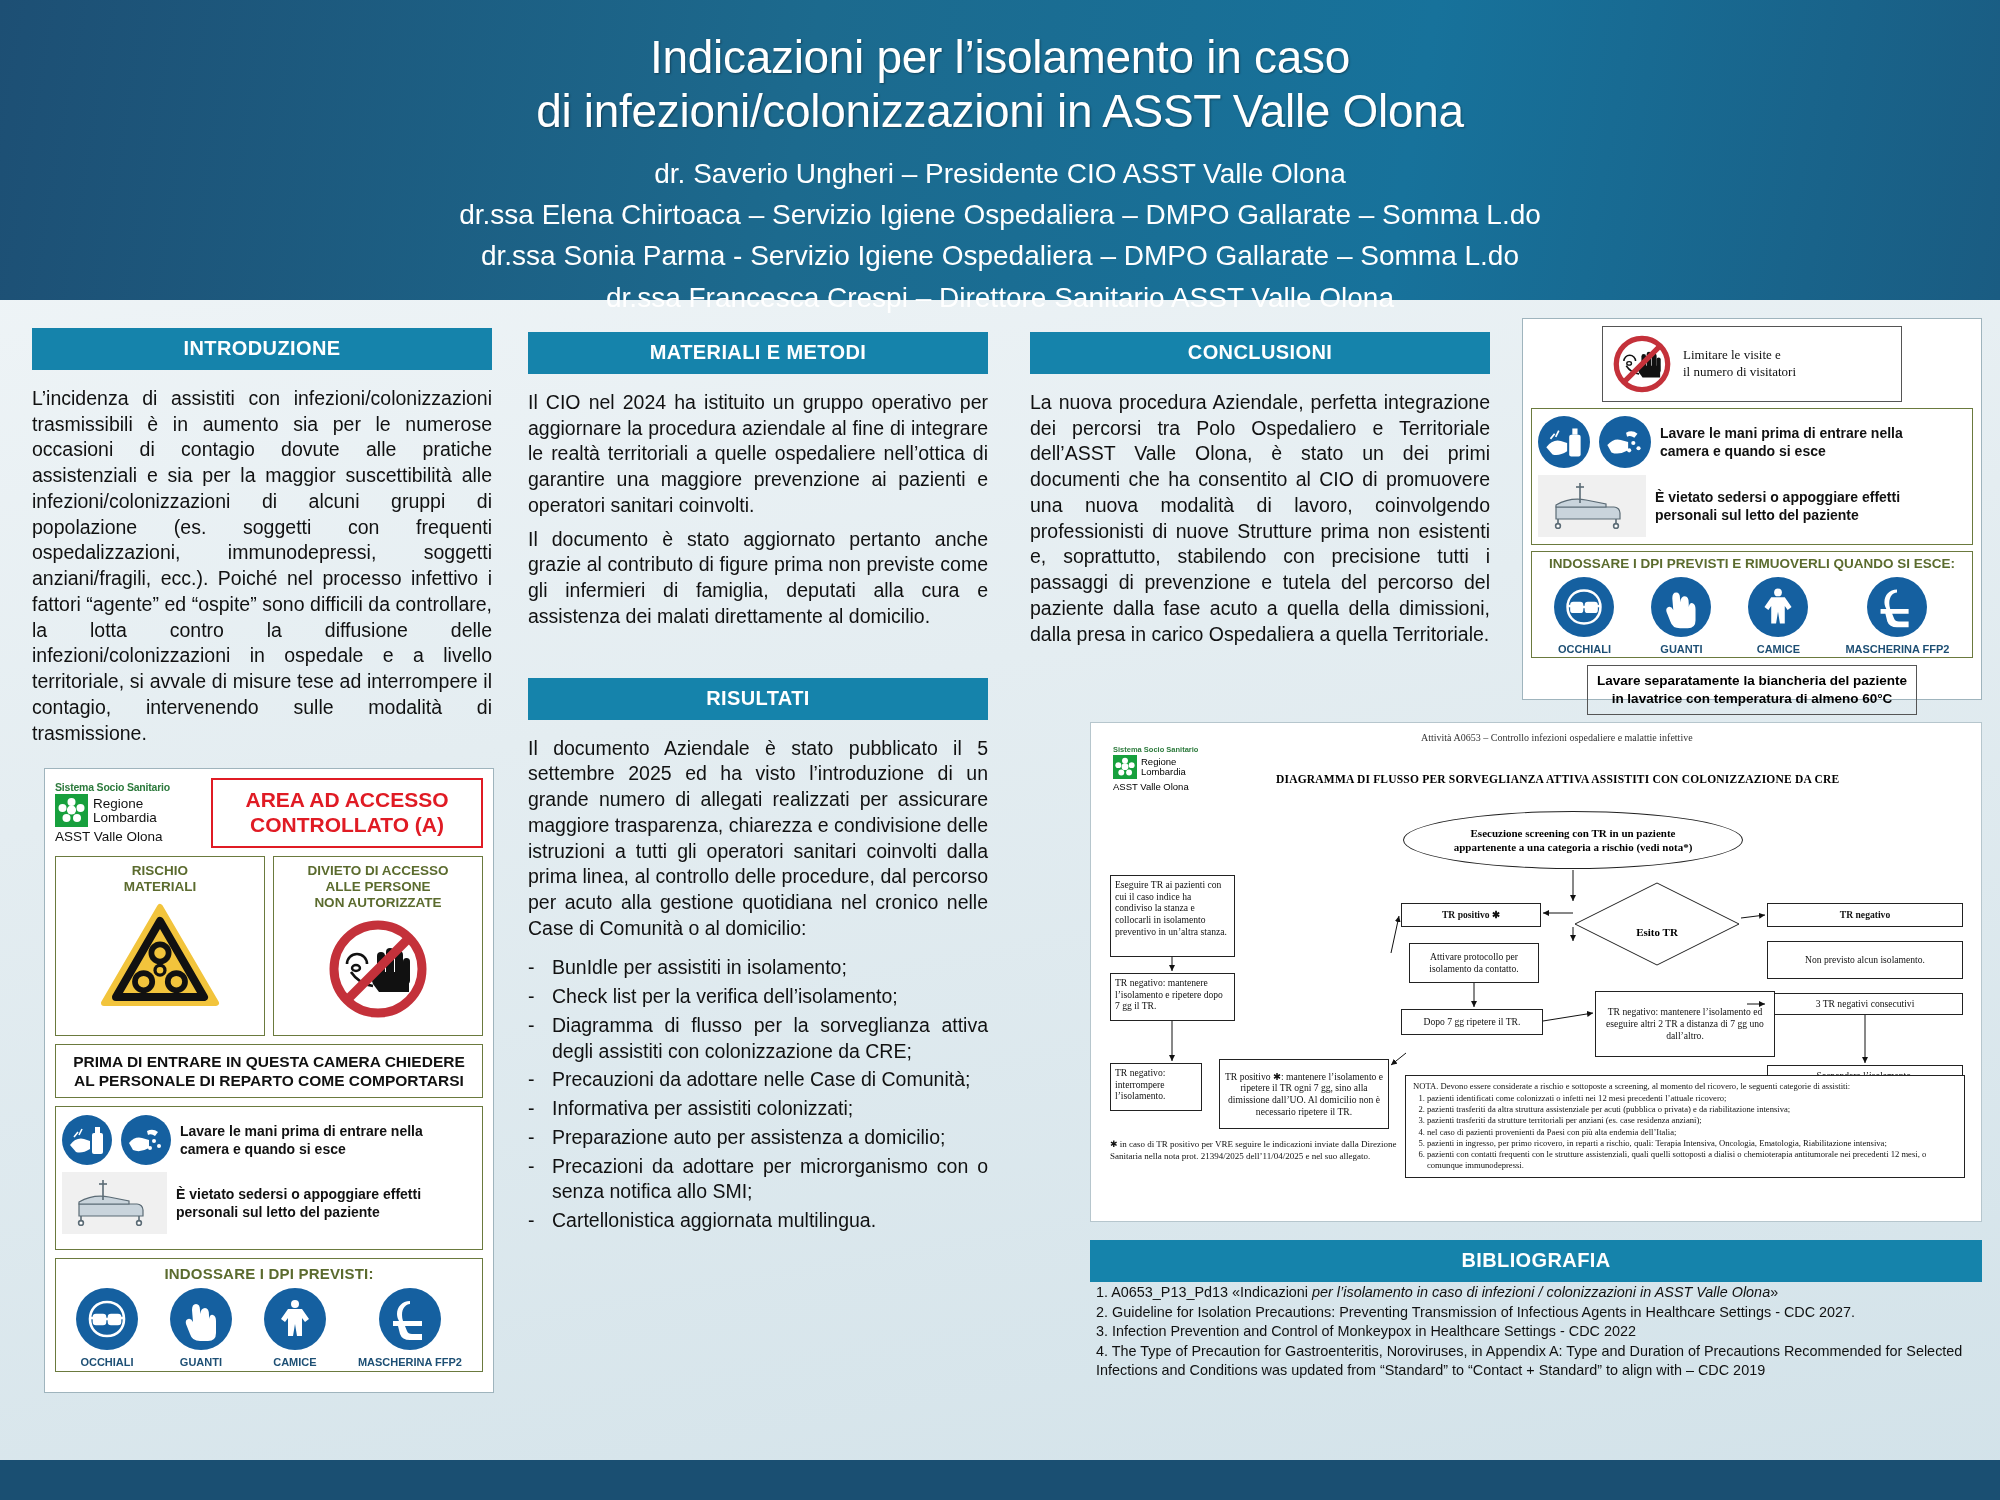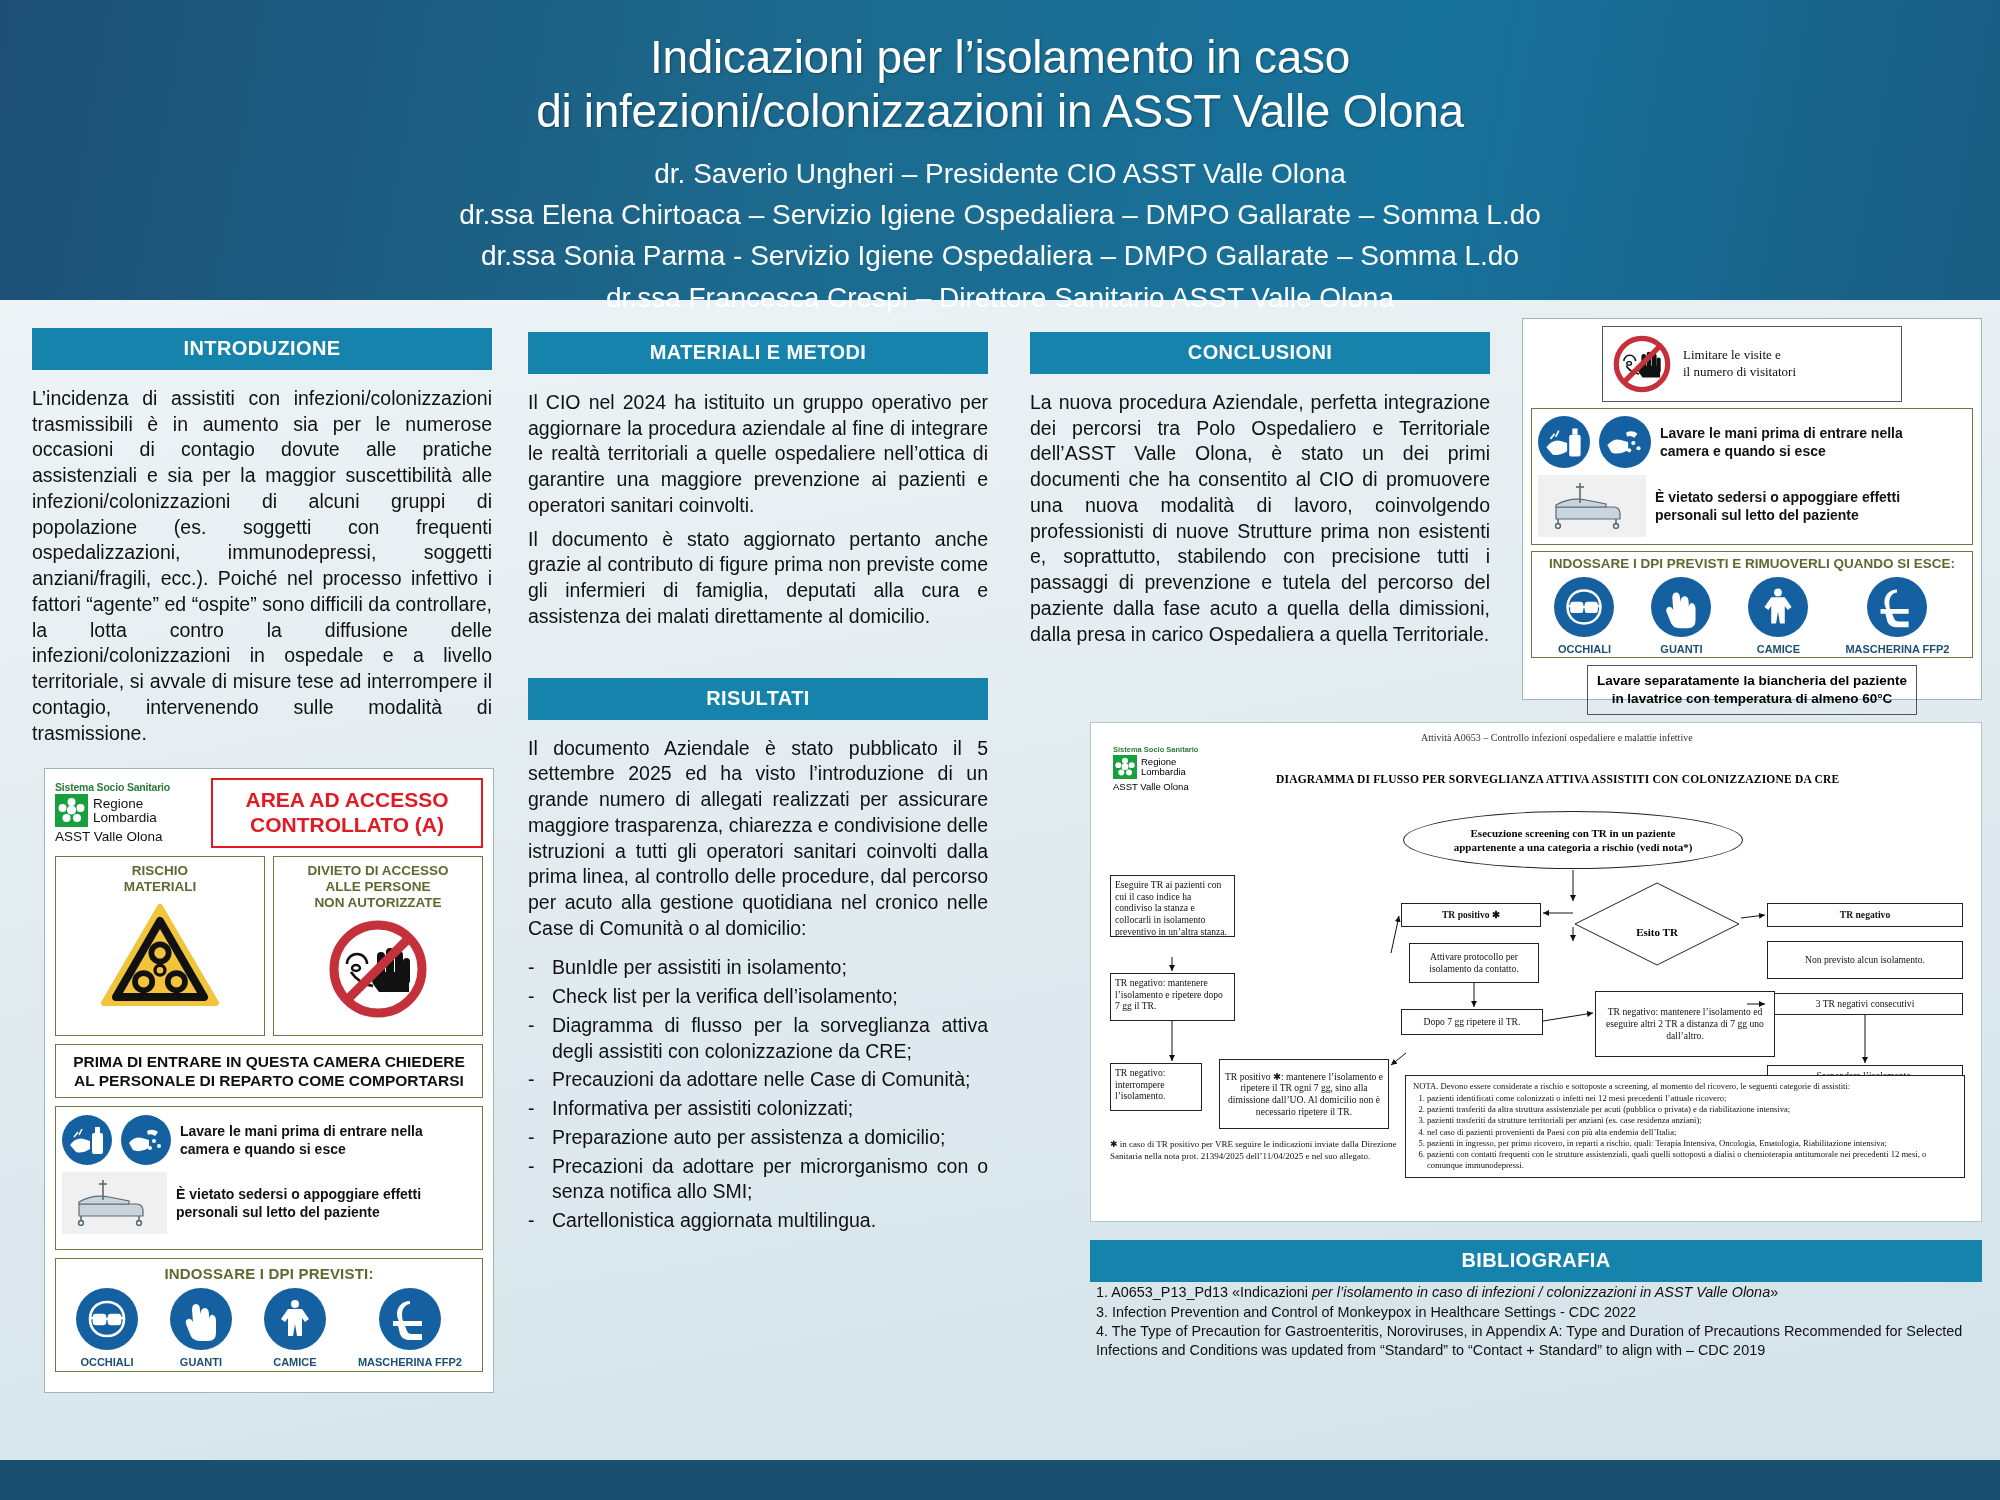--- a/index.html
+++ b/index.html
@@ -554,21 +554,21 @@
 
     <div class="ftitle">DIAGRAMMA DI FLUSSO PER SORVEGLIANZA ATTIVA ASSISTITI CON COLONIZZAZIONE DA CRE</div>
 
     <div class="ellipse" style="left:312px; top:88px; width:340px; height:58px">
       <div>
         <div>Esecuzione screening con TR in un paziente</div>
         <div>appartenente a una categoria a rischio (vedi nota*)</div>
       </div>
     </div>
 
-    <div class="node l" style="left:19px; top:152px; width:125px; height:62px; align-items:flex-start">Eseguire TR ai pazienti con cui il caso indice ha condiviso la stanza e collocarli in isolamento preventivo in un’altra stanza.</div>
+    <div class="node l" style="left:19px; top:152px; width:125px; height:82px; align-items:flex-start">Eseguire TR ai pazienti con cui il caso indice ha condiviso la stanza e collocarli in isolamento preventivo in un’altra stanza.</div>
     <div class="node l" style="left:19px; top:250px; width:125px; height:48px; align-items:flex-start">TR negativo: mantenere l’isolamento e ripetere dopo 7 gg il TR.</div>
     <div class="node l" style="left:19px; top:340px; width:92px; height:48px; align-items:flex-start">TR negativo: interrompere l’isolamento.</div>
     <div class="node" style="left:128px; top:336px; width:170px; height:70px">TR positivo ✱: mantenere l’isolamento e ripetere il TR ogni 7 gg, sino alla dimissione dall’UO. Al domicilio non è necessario ripetere il TR.</div>
 
     <div class="node b" style="left:310px; top:180px; width:140px; height:24px">TR positivo ✱</div>
     <div class="node" style="left:318px; top:220px; width:130px; height:40px">Attivare protocollo per isolamento da contatto.</div>
     <div class="node" style="left:310px; top:286px; width:142px; height:26px">Dopo 7 gg ripetere il TR.</div>
 
     <div class="diamond" style="left:482px; top:158px; width:168px; height:86px">
       <svg width="168" height="86" viewBox="0 0 168 86" style="position:absolute;left:0;top:0">
@@ -620,20 +620,23 @@
     </div>
   </div>
 
   <div id="biblio">
     <div class="secbar">BIBLIOGRAFIA</div>
     <div class="bib-text">
       <div>
         <span>1. </span><span>A0653_P13_Pd13 «Indicazioni </span><span class="it">per l’isolamento in caso di infezioni / colonizzazioni in ASST Valle Olona</span><span>»</span>
       </div>
       <div>
+        <span>2. </span><span>Guideline for Isolation Precautions: Preventing Transmission of Infectious Agents in Healthcare Settings - CDC 2027.</span>
+      </div>
+      <div>
         <span>3. </span><span>Infection Prevention and Control of Monkeypox in Healthcare Settings -  CDC 2022</span>
       </div>
       <div>
         <span>4. </span><span>The Type of Precaution for Gastroenteritis, Noroviruses, in Appendix A: Type and Duration of Precautions Recommended for Selected Infections and Conditions was updated from “Standard” to “Contact + Standard” to align with – CDC 2019</span>
       </div>
     </div>
   </div>
 
   <div class="footer"></div>
 </div>

